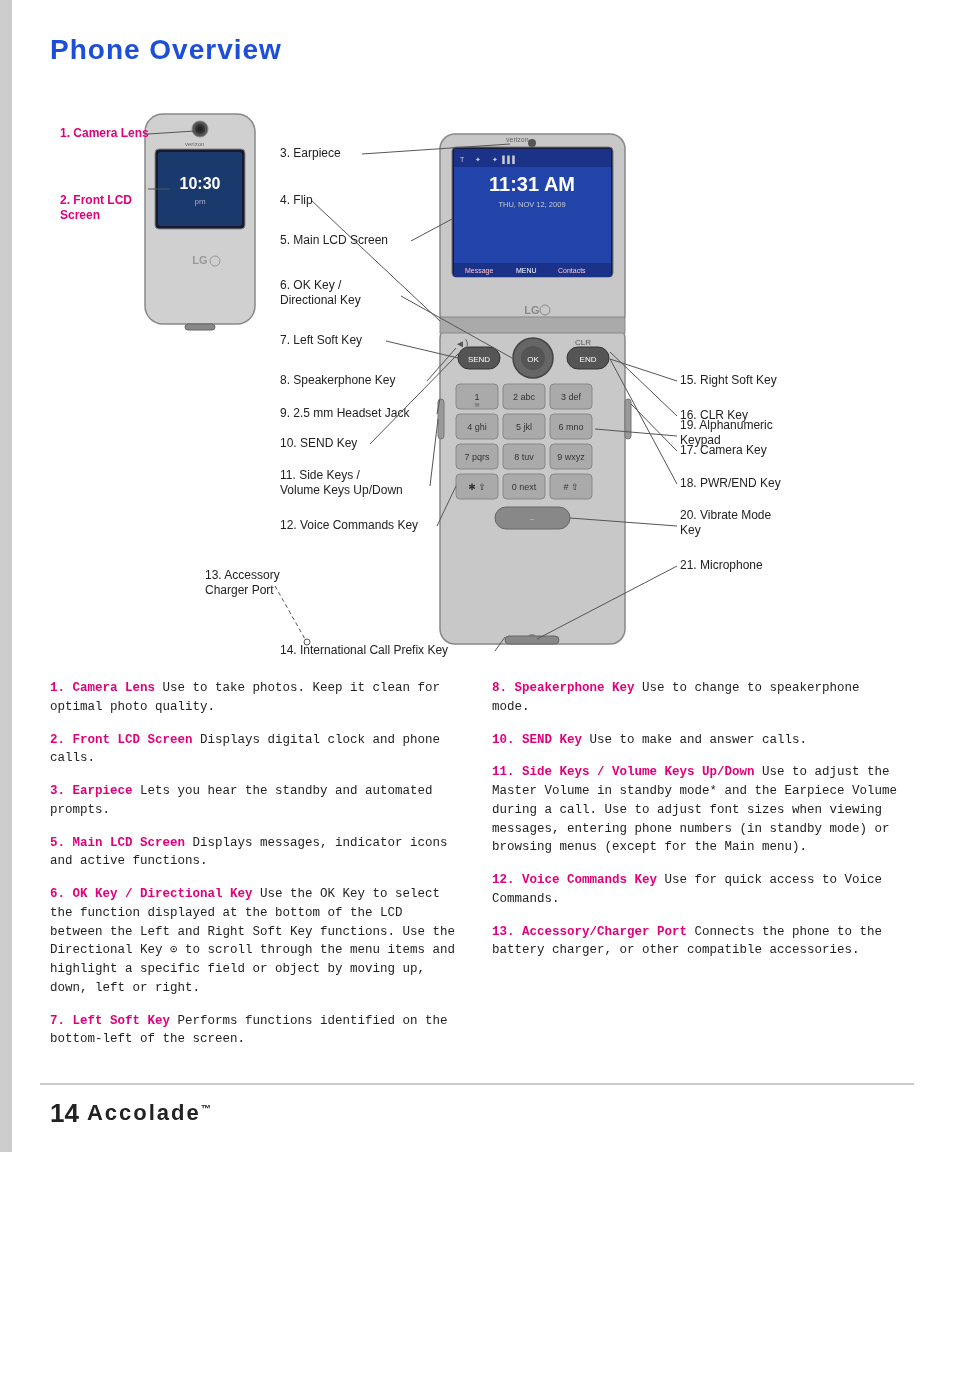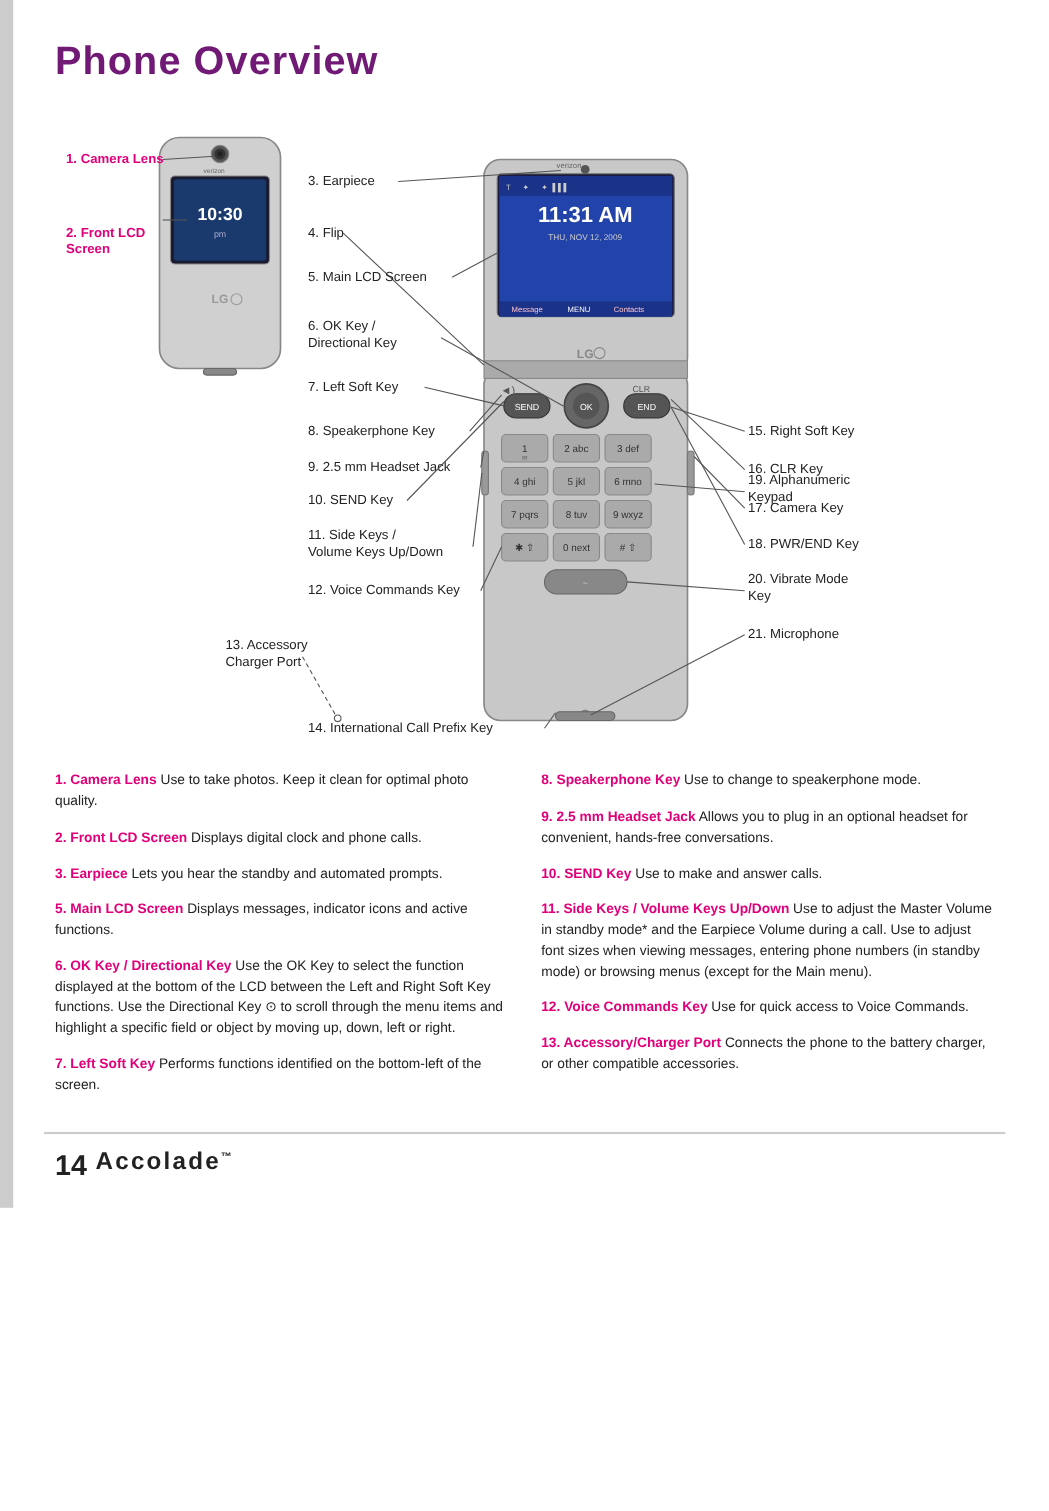--- a/index.html
+++ b/index.html
@@ -18,33 +18,33 @@
     }
     .left-bar {
       position: absolute;
       left: 0;
       top: 0;
       bottom: 0;
       width: 12px;
       background: #ccc;
     }
     h1 {
-      font-size: 36px;
+      font-size: 28px;
       font-weight: bold;
-      color: #701a75;
+      color: #1d4ed8;
       letter-spacing: 1px;
       margin-bottom: 20px;
       margin-left: 10px;
     }
     
     .desc-section {
       display: flex;
       gap: 30px;
-      margin-top: 10px;
       padding: 0 10px;
+      font-family: Liberation Mono, monospace;
     }
     .desc-col {
       flex: 1;
     }
     .desc-item {
       margin-bottom: 14px;
       font-size: 12.5px;
       line-height: 1.5;
     }
     .desc-item .key-name {
@@ -56,21 +56,21 @@
       color: #444;
       margin-top: 6px;
       line-height: 1.4;
     }
     .footer {
       border-top: 2px solid #ccc;
       margin-top: 20px;
       padding-top: 10px;
       padding-left: 10px;
       display: flex;
-      align-items: flex-start;
+      align-items: center;
       gap: 8px;
     }
     .footer-num {
       font-size: 26px;
       font-weight: bold;
     }
     .footer-brand {
       font-size: 22px;
       font-weight: bold;
       letter-spacing: 2px;
@@ -298,23 +298,20 @@
         <span class="key-name">6. OK Key / Directional Key</span><span> Use the OK Key to select the function displayed at the bottom of the LCD between the Left and Right Soft Key functions. Use the Directional Key ⊙ to scroll through the menu items and highlight a specific field or object by moving up, down, left or right.</span>
       </div>
       <div class="desc-item">
         <span class="key-name">7. Left Soft Key</span><span> Performs functions identified on the bottom-left of the screen.</span>
       </div>
     </div>
 
     <div class="desc-col">
       <div class="desc-item">
         <span class="key-name">8. Speakerphone Key</span><span> Use to change to speakerphone mode.</span>
-      </div>
-      <div class="desc-item">
-        <span class="key-name">9. 2.5 mm Headset Jack</span><span> Allows you to plug in an optional headset for convenient, hands-free conversations.</span>
       </div>
       <div class="desc-item">
         <span class="key-name">10. SEND Key</span><span> Use to make and answer calls.</span>
       </div>
       <div class="desc-item">
         <span class="key-name">11. Side Keys / Volume Keys Up/Down</span><span> Use to adjust the Master Volume in standby mode* and the Earpiece Volume during a call. Use to adjust font sizes when viewing messages, entering phone numbers (in standby mode) or browsing menus (except for the Main menu).</span>
       </div>
       <div class="desc-item">
         <span class="key-name">12. Voice Commands Key</span><span> Use for quick access to Voice Commands.</span>
       </div>

